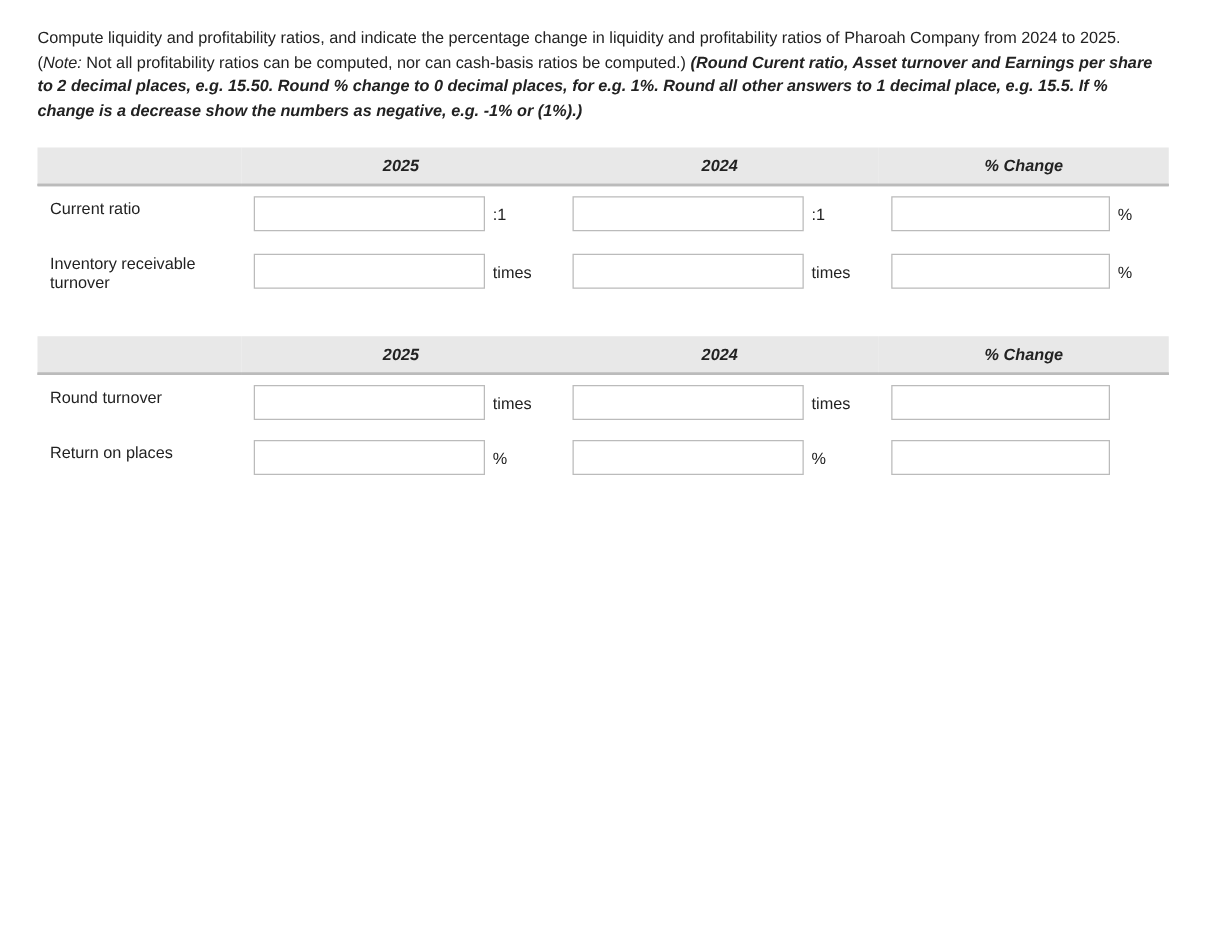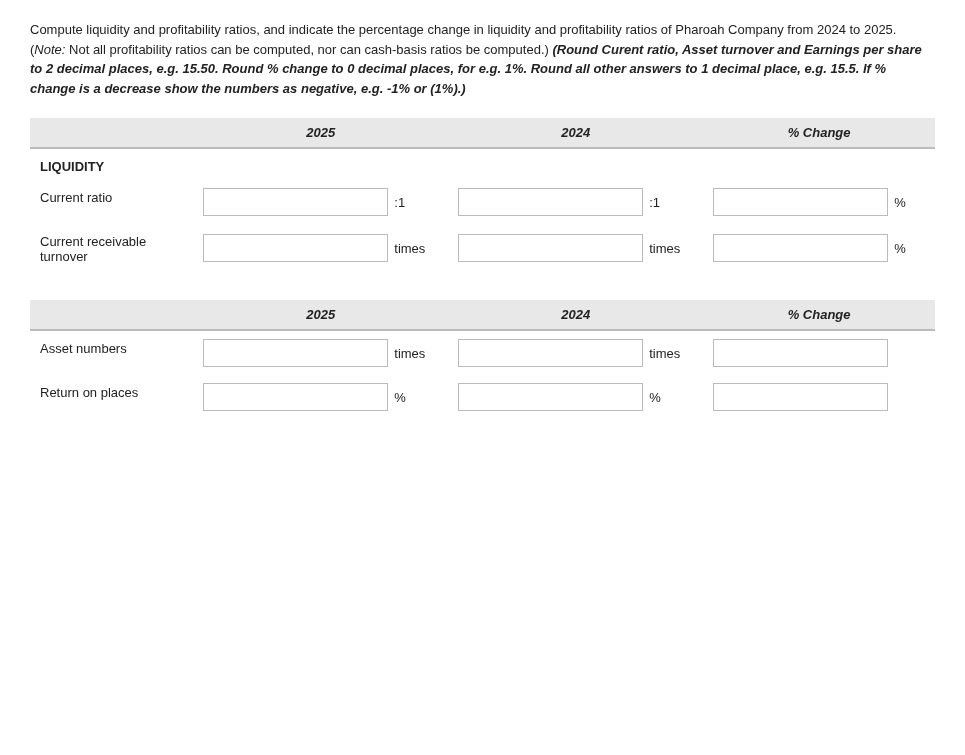--- a/index.html
+++ b/index.html
@@ -106,23 +106,20 @@
 <table class="section-table">
   <thead>
     <tr class="header-row">
       <td style="width:155px;"></td>
       <td class="col-2025">2025</td>
       <td class="col-2024">2024</td>
       <td class="col-pct">% Change</td>
     </tr>
   </thead>
   <tbody>
-    <tr class="section-label-row">
-      <td colspan="4">LIQUIDITY</td>
-    </tr>
 
     <tr class="data-row">
       <td>Current ratio</td>
       <td>
         <div class="input-cell">
           <input type="text" class="input-main" value="" style="">
           <span class="unit-label">:1</span>
         </div>
       </td>
       <td>
@@ -134,21 +131,21 @@
       <td>
         <div class="input-cell">
           <input type="text" class="input-pct" value="" style="">
           <span class="unit-label">%</span>
         </div>
       </td>
     </tr>
 
     <tr class="data-row">
       <td>
-        <span>Current receivable turnover</span>
+        <span>Inventory receivable turnover</span>
       </td>
       <td>
         <div class="input-cell">
           <input type="text" class="input-main" value="" style="">
           <span class="unit-label">times</span>
         </div>
       </td>
       <td>
         <div class="input-cell">
           <input type="text" class="input-main" value="" style="">
@@ -172,21 +169,21 @@
       <td style="width:155px;"></td>
       <td class="col-2025">2025</td>
       <td class="col-2024">2024</td>
       <td class="col-pct">% Change</td>
     </tr>
   </thead>
   <tbody>
 
 
     <tr class="data-row">
-      <td>Asset numbers</td>
+      <td>Round turnover</td>
       <td>
         <div class="input-cell">
           <input type="text" class="input-main" value="" style="">
           <span class="unit-label">times</span>
         </div>
       </td>
       <td>
         <div class="input-cell">
           <input type="text" class="input-main" value="" style="">
           <span class="unit-label">times</span>

